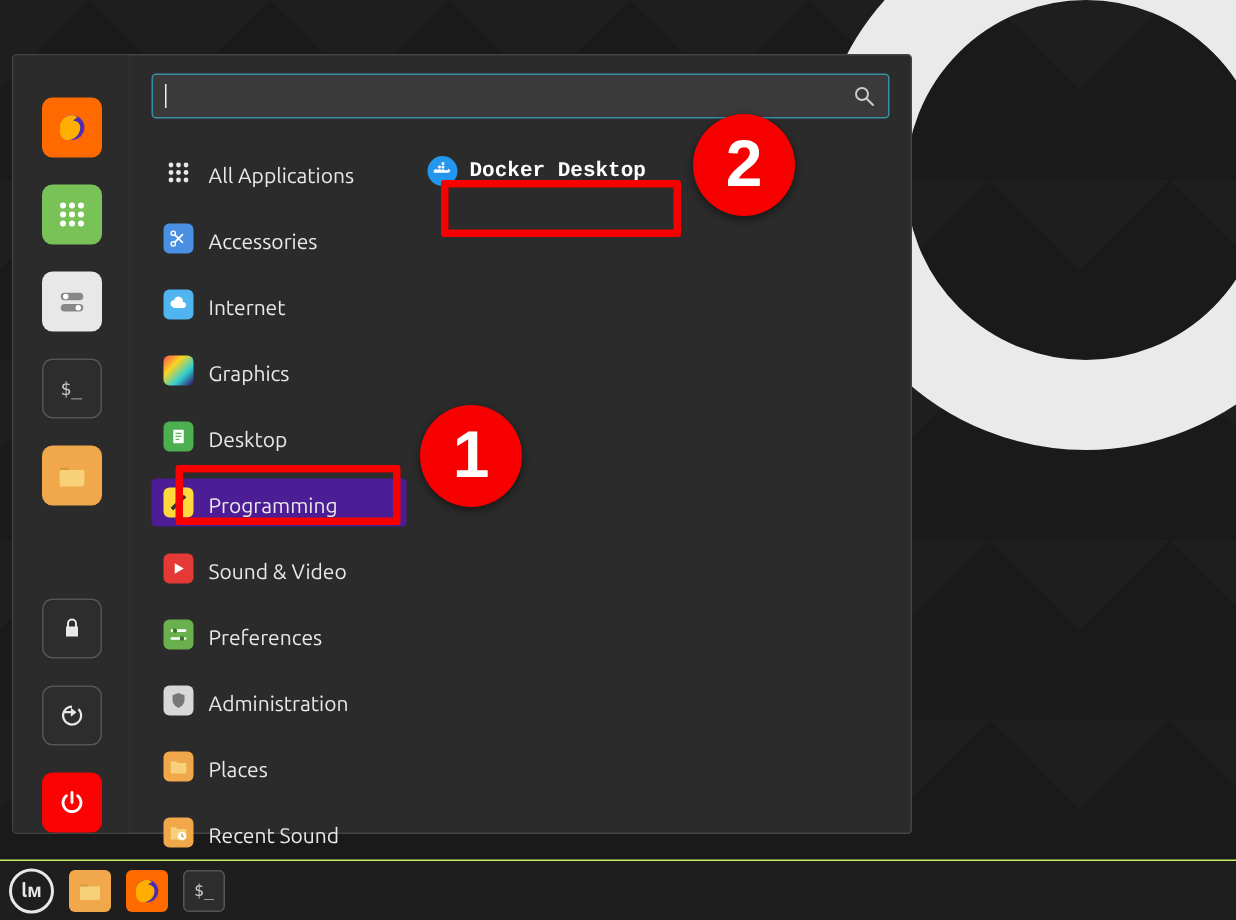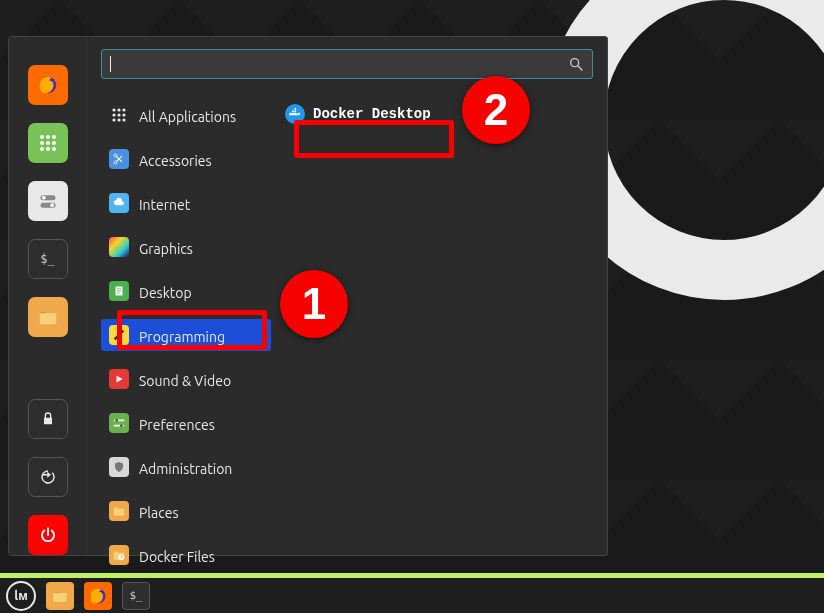--- a/index.html
+++ b/index.html
@@ -69,21 +69,21 @@
   .search-icon-box { width: 16px; height: 16px; color: #ccc; }
 
   .content-row { display: flex; margin-top: 20px; }
 
   .categories { width: 170px; display: flex; flex-direction: column; gap: 12px; }
   .cat-item {
     display: flex; align-items: flex-end; gap: 10px;
     padding: 6px 8px; border-radius: 3px; font-size: 14px; color: #e8e8e8;
     cursor: pointer;
   }
-  .cat-item.selected { background: #1d4ed8; }
+  .cat-item.selected { background: #4c1d95; }
   .cat-icon {
     width: 20px; height: 20px; border-radius: 4px;
     display: flex; align-items: center; justify-content: center; font-size: 13px;
     flex-shrink: 0;
   }
 
   .apps-col { flex: 1; padding-left: 4px; }
   .app-item {
     display: inline-flex; align-items: center; gap: 8px;
     padding: 5px 10px; border-radius: 3px; font-weight: 700; font-size: 14px;
@@ -98,21 +98,21 @@
     position: absolute; width: 68px; height: 68px; border-radius: 50%;
     background: #f60100; color: #fff; font-size: 44px; font-weight: 900;
     display: flex; align-items: center; justify-content: center;
     font-family: "Arial Black", sans-serif;
     box-shadow: 0 2px 6px rgba(0,0,0,0.5);
   }
 
   
   .taskbar {
     position: absolute; left: 0; right: 0; bottom: 0; height: 40px;
-    background: #1e1e1e; border-top: 5px solid #bef264;
+    background: #1e1e1e; border-top: 1px solid #bef264;
     display: flex; align-items: center; gap: 10px; padding: 0 6px;
   }
   .tb-mint {
     width: 30px; height: 30px; border-radius: 50%; border: 2px solid #e8e8e8;
     display:flex; align-items:center; justify-content:center; color:#e8e8e8;
     font-size: 13px; font-weight:700;
   }
   .tb-item { width: 28px; height: 28px; border-radius: 4px; display:flex; align-items:center; justify-content:center; font-size:16px; }
 
   svg { display:block; }
@@ -305,21 +305,21 @@
         </div>
 
         <div class="cat-item">
           <span class="cat-icon" style="background:#f0a84b;">
             <svg width="16" height="14" viewBox="0 0 24 24">
                 <path d="M3 6h6l2 2h10v10a2 2 0 0 1-2 2H3z" fill="#f6d17a"></path>
                 <circle cx="16" cy="16" r="5" fill="#fff" opacity="0.9"></circle>
                 <path d="M16 13v3l2 1" stroke="#c07a20" stroke-width="1.2" fill="none"></path>
               </svg>
           </span>
-          <span>Docker Files</span>
+          <span>Recent Sound</span>
         </div>
 
       </div>
 
       <div class="apps-col">
         <div class="app-item">
           <span class="app-icon">
             <svg width="14" height="12" viewBox="0 0 24 20">
                 <g fill="#fff">
                   <rect x="3" y="8" width="3" height="3"></rect>

